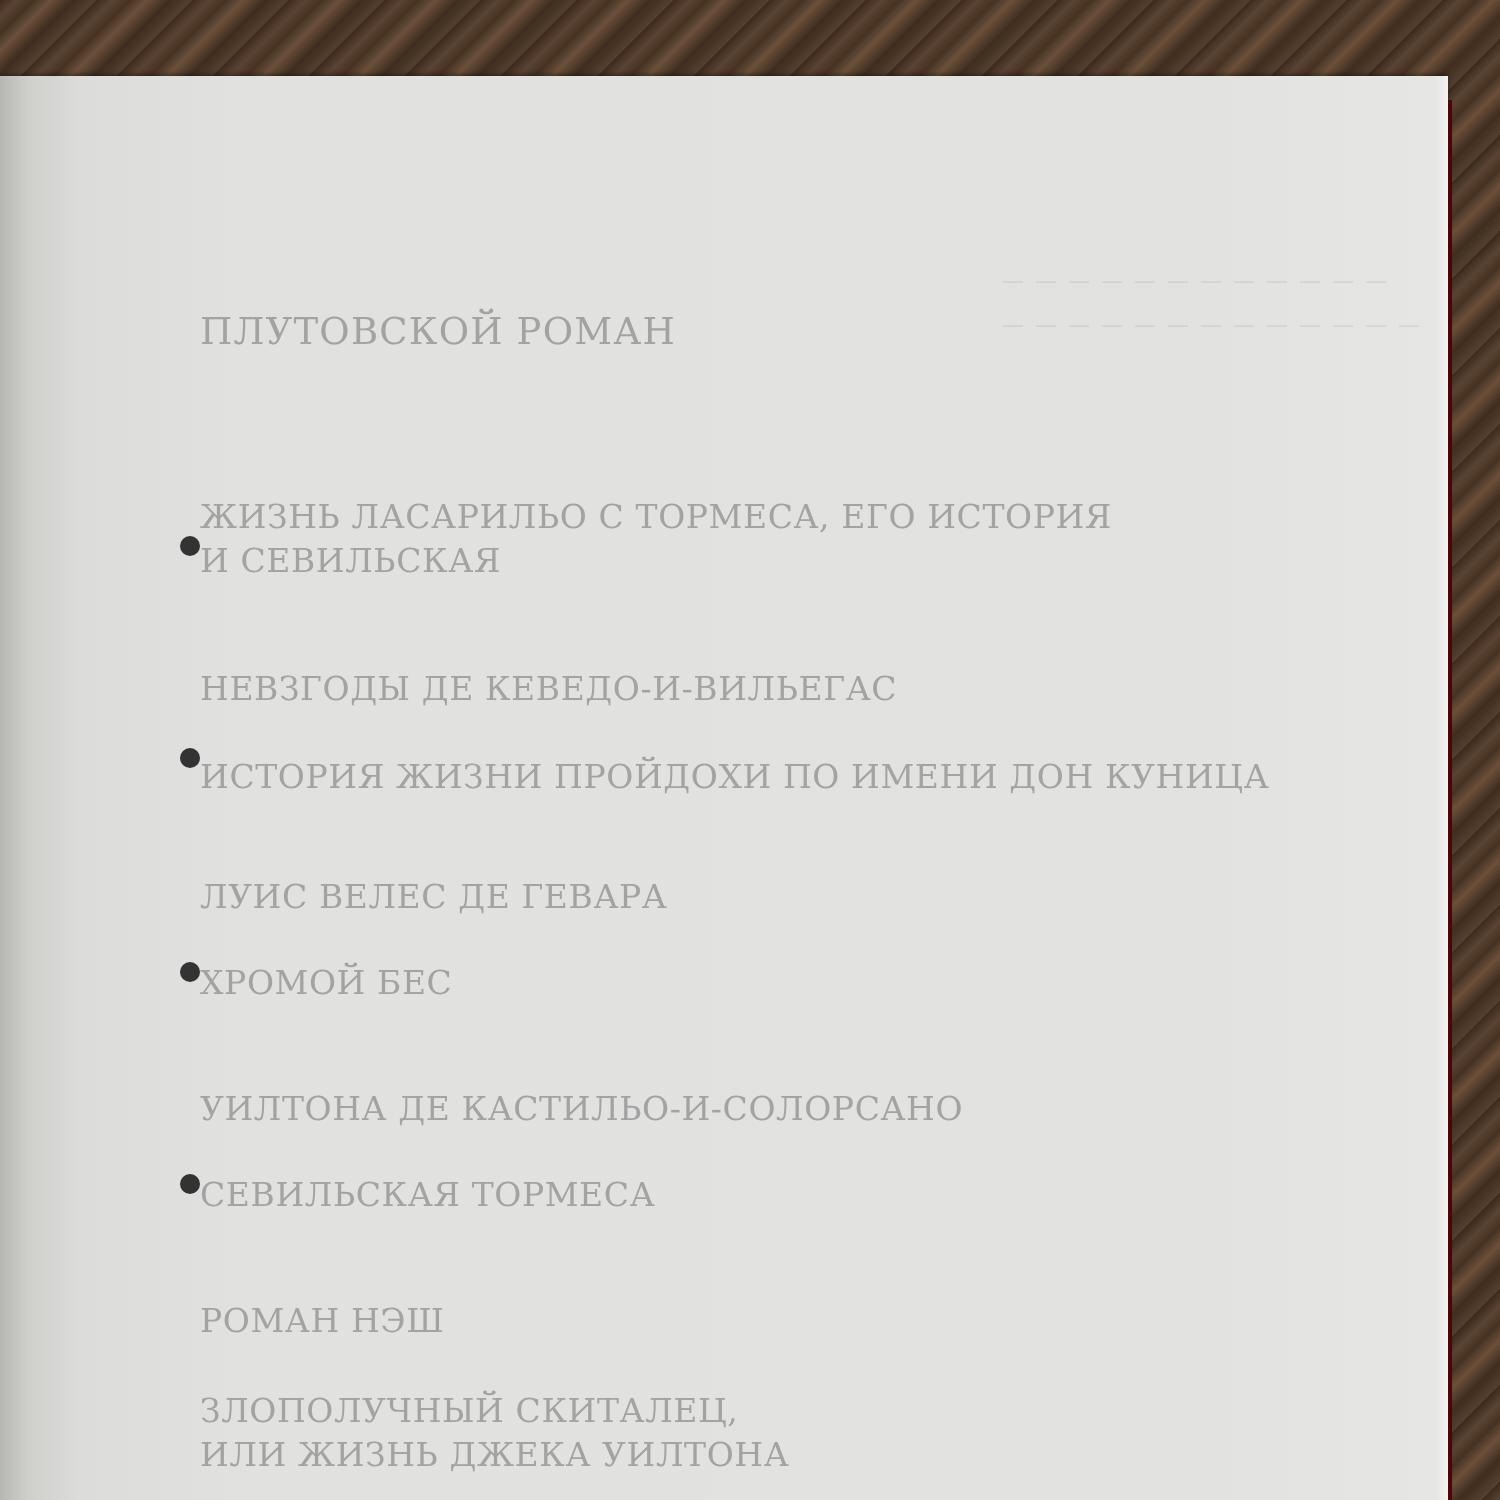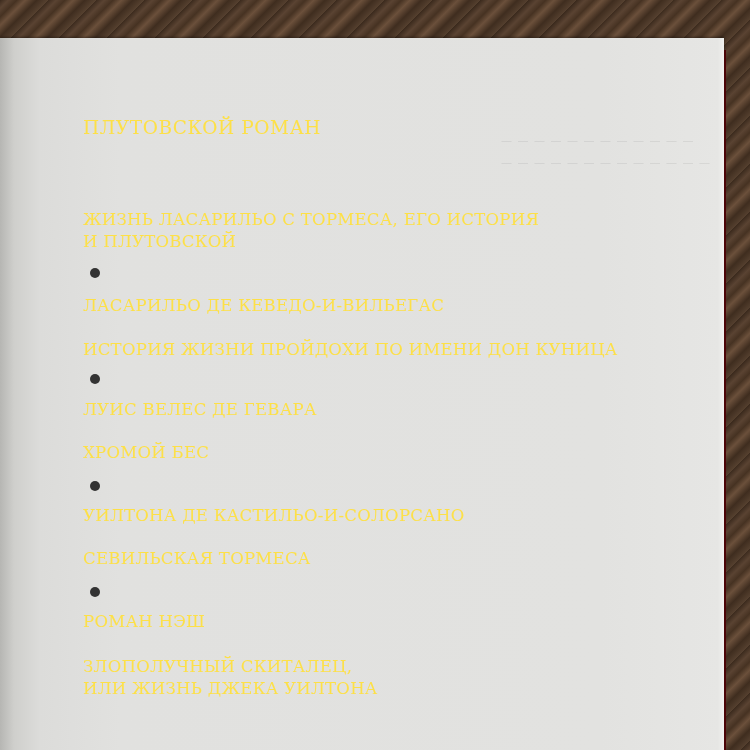--- a/index.html
+++ b/index.html
@@ -37,26 +37,27 @@
     .bleed {
       position: absolute;
       color: rgba(120,120,120,0.18);
       font-size: 11px;
       letter-spacing: 1px;
       transform: scaleX(-1);
       white-space: nowrap;
     }
     .text {
       position: absolute;
-      left: 83px;
-      color: #fde047;
+      left: 100px;
+      color: #a3a3a3;
       font-size: 16.5px;
       letter-spacing: 0.3px;
       line-height: 22px;
       white-space: nowrap;
+      margin-top: 39px;
     }
     .heading {
       font-size: 18.5px;
       letter-spacing: 0.6px;
     }
     .dot {
       position: absolute;
       left: 90px;
       width: 10px;
       height: 10px;
@@ -71,25 +72,25 @@
 
 <div class="page">
 
   <div class="bleed" style="left:500px; top:96px;">— — — — — — — — — — — —</div>
   <div class="bleed" style="left:500px; top:118px;">— — — — — — — — — — — — —</div>
 </div>
 
 <div class="text heading" style="top:117px;">ПЛУТОВСКОЙ РОМАН</div>
 
 <div class="text" style="top:209px;">ЖИЗНЬ ЛАСАРИЛЬО С ТОРМЕСА, ЕГО ИСТОРИЯ</div>
-<div class="text" style="top:231px;">И ПЛУТОВСКОЙ</div>
+<div class="text" style="top:231px;">И СЕВИЛЬСКАЯ</div>
 
 <div class="dot" style="top:268px;"></div>
 
-<div class="text" style="top:295px;">ЛАСАРИЛЬО ДЕ КЕВЕДО-И-ВИЛЬЕГАС</div>
+<div class="text" style="top:295px;">НЕВЗГОДЫ ДЕ КЕВЕДО-И-ВИЛЬЕГАС</div>
 <div class="text" style="top:339px;">ИСТОРИЯ ЖИЗНИ ПРОЙДОХИ ПО ИМЕНИ ДОН КУНИЦА</div>
 
 <div class="dot" style="top:374px;"></div>
 
 <div class="text" style="top:399px;">ЛУИС ВЕЛЕС ДЕ ГЕВАРА</div>
 <div class="text" style="top:442px;">ХРОМОЙ БЕС</div>
 
 <div class="dot" style="top:481px;"></div>
 
 <div class="text" style="top:505px;">УИЛТОНА ДЕ КАСТИЛЬО-И-СОЛОРСАНО</div>

